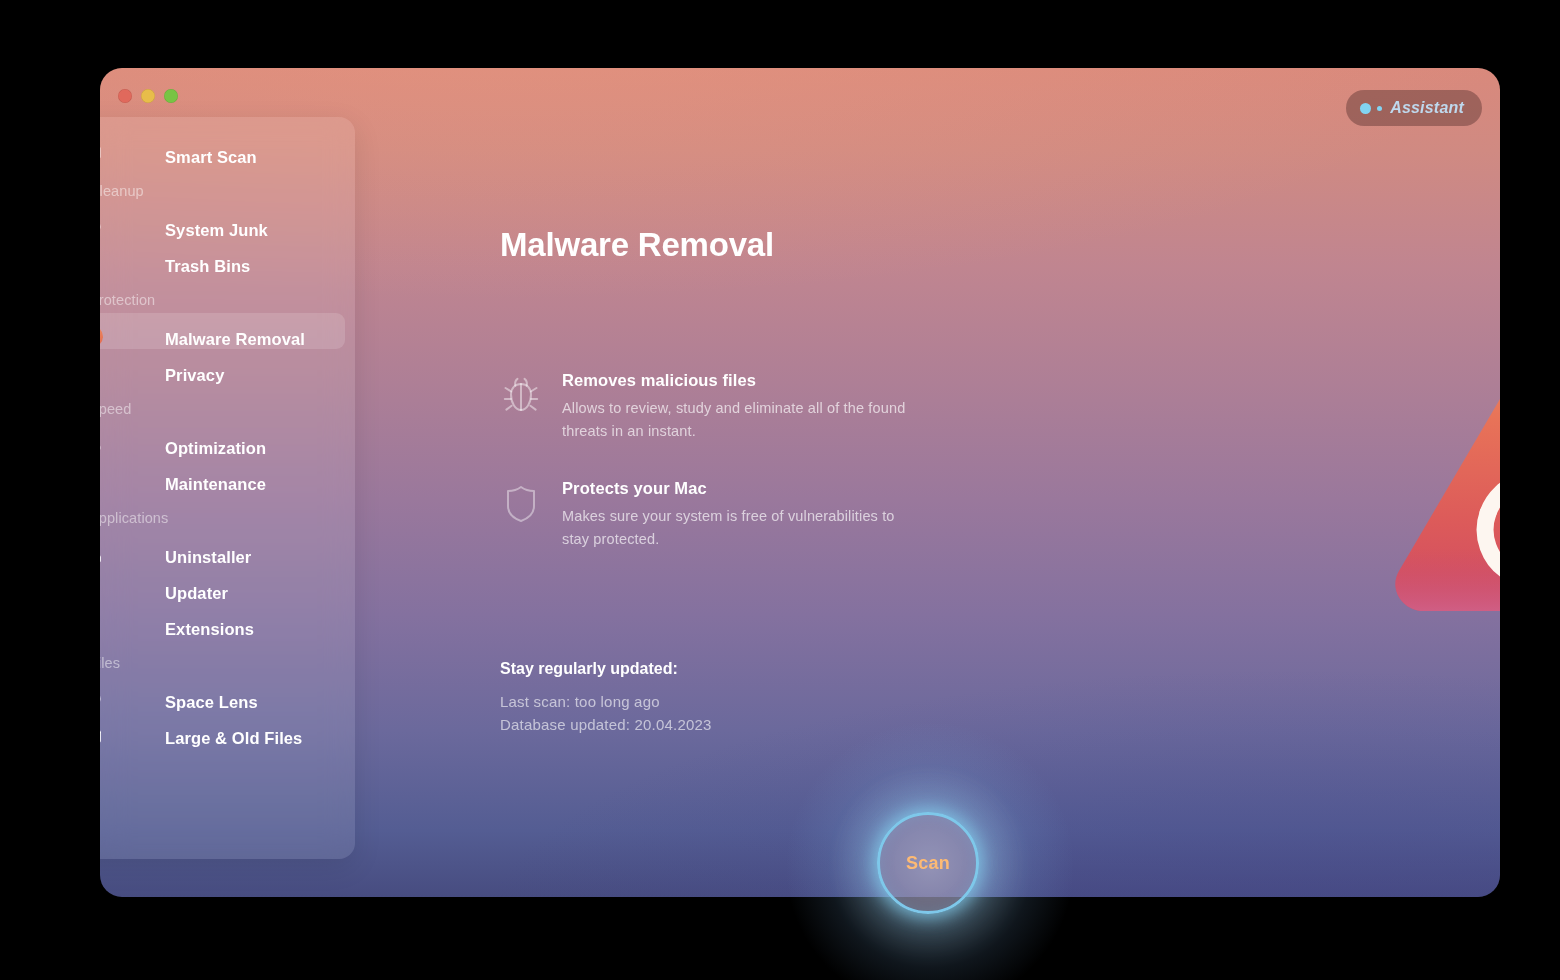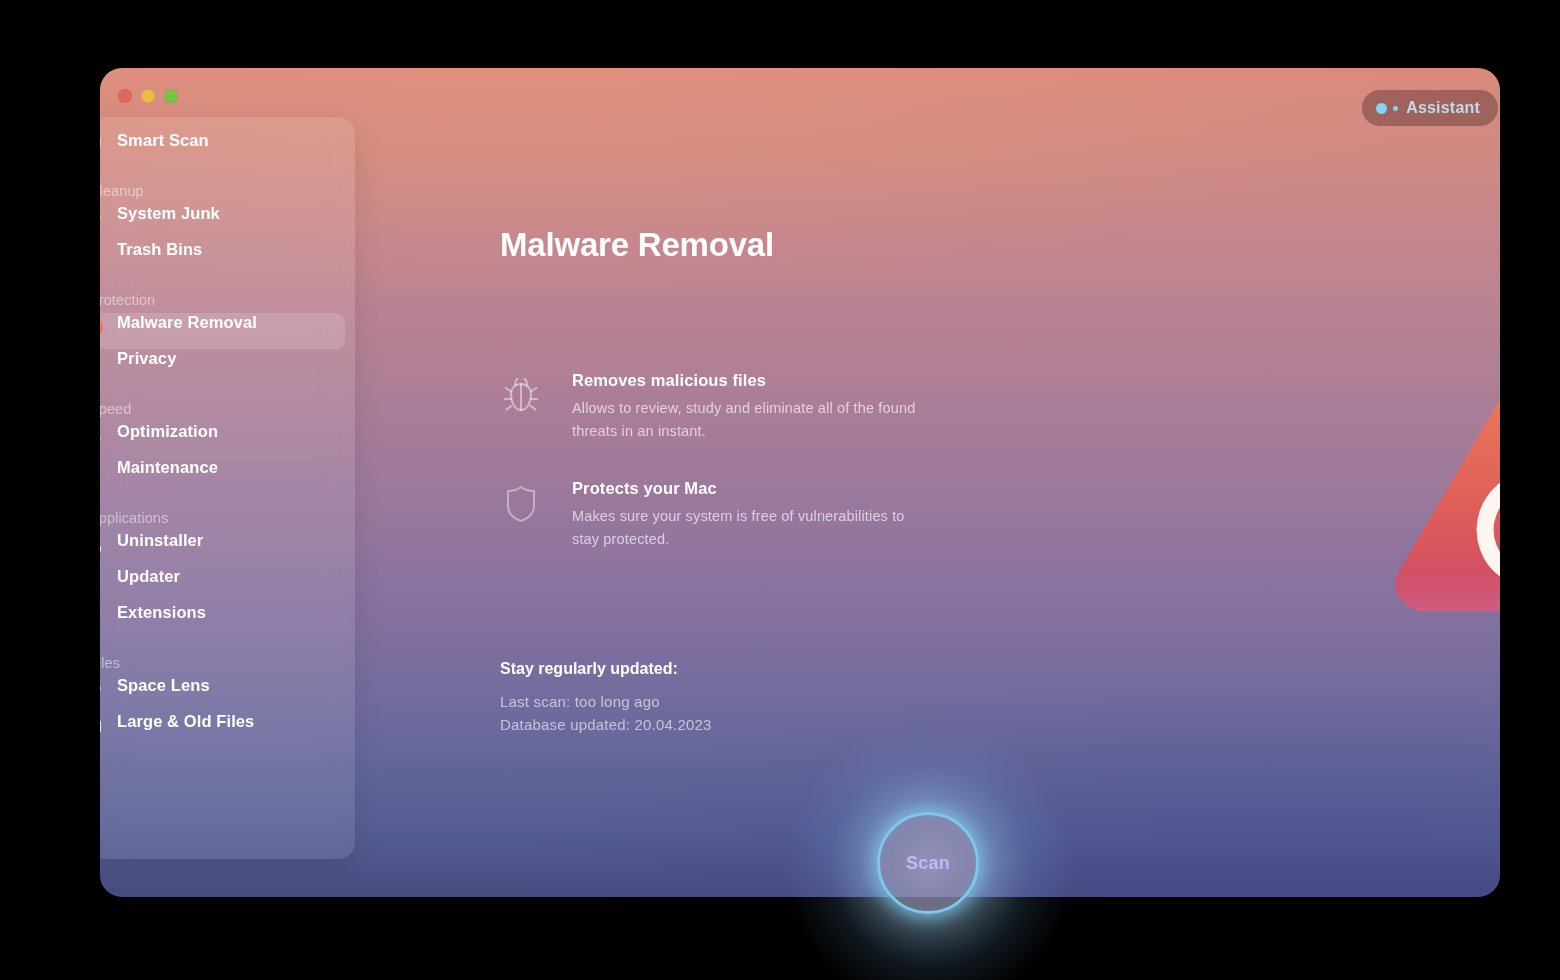--- a/index.html
+++ b/index.html
@@ -62,31 +62,32 @@
     z-index: 40;
   }
   .light { width: 14px; height: 14px; border-radius: 50%; }
   .light.red    { background: #e0695c; box-shadow: inset 0 0 0 0.5px rgba(0,0,0,0.12); }
   .light.yellow { background: #e8bd4a; box-shadow: inset 0 0 0 0.5px rgba(0,0,0,0.12); }
   .light.green  { background: #78c444; box-shadow: inset 0 0 0 0.5px rgba(0,0,0,0.12); }
 
   
   #assistant-button {
     position: absolute;
-    right: 2px;
+    right: 18px;
     top: 22px;
     height: 36px;
     padding: 0 18px 0 14px;
     display: flex;
     align-items: center;
     gap: 8px;
     border-radius: 18px;
     background: rgba(90,50,48,0.45);
     z-index: 40;
     cursor: pointer;
+    font-style: italic;
   }
   #assistant-dots { display: flex; align-items: center; gap: 6px; }
   .adot-big   { width: 11px; height: 11px; border-radius: 50%; background: #82d4f2; }
   .adot-small { width: 5px;  height: 5px;  border-radius: 50%; background: #82d4f2; }
   #assistant-label {
     font-size: 16px;
     font-weight: 700;
     color: #bfd9ee;
     letter-spacing: 0.2px;
   }
@@ -102,26 +103,27 @@
     background: rgba(255,255,255,0.10);
     backdrop-filter: blur(14px);
     padding: 14px 0 10px 0;
     z-index: 30;
     box-shadow: 0 8px 28px rgba(0,0,0,0.10);
   }
 
   .nav-item {
     position: relative;
     display: flex;
-    align-items: flex-start;
+    align-items: flex-end;
     height: 36px;
     margin: 0 10px;
     padding-left: 11px;
     border-radius: 9px;
     cursor: pointer;
+    gap: 48px;
   }
   .nav-item.selected { background: rgba(255,255,255,0.14); }
 
   .nav-icon {
     width: 26px;
     height: 26px;
     flex: 0 0 26px;
     display: flex;
     align-items: center;
     justify-content: center;
@@ -186,21 +188,21 @@
 
   
   #features {
     position: absolute;
     left: 0;
     top: 303px;
     width: 470px;
   }
   .feature {
     display: flex;
-    gap: 30px;
+    gap: 20px;
     margin-bottom: 36px;
   }
   .feature-icon {
     width: 42px;
     flex: 0 0 42px;
     display: flex;
     justify-content: center;
     padding-top: 2px;
   }
   .feature-title {
@@ -278,21 +280,21 @@
       inset 0 0 14px rgba(126,200,234,0.22);
     display: flex;
     align-items: center;
     justify-content: center;
     z-index: 50;
     cursor: pointer;
   }
   #scan-label {
     font-size: 18px;
     font-weight: 600;
-    color: #c4b5fd;
+    color: #fdba74;
     letter-spacing: 0.3px;
   }
 </style>
 </head>
 <body>
 
 <div id="stage">
 
   <div id="app-window">
     <div id="window-sheen"></div>

